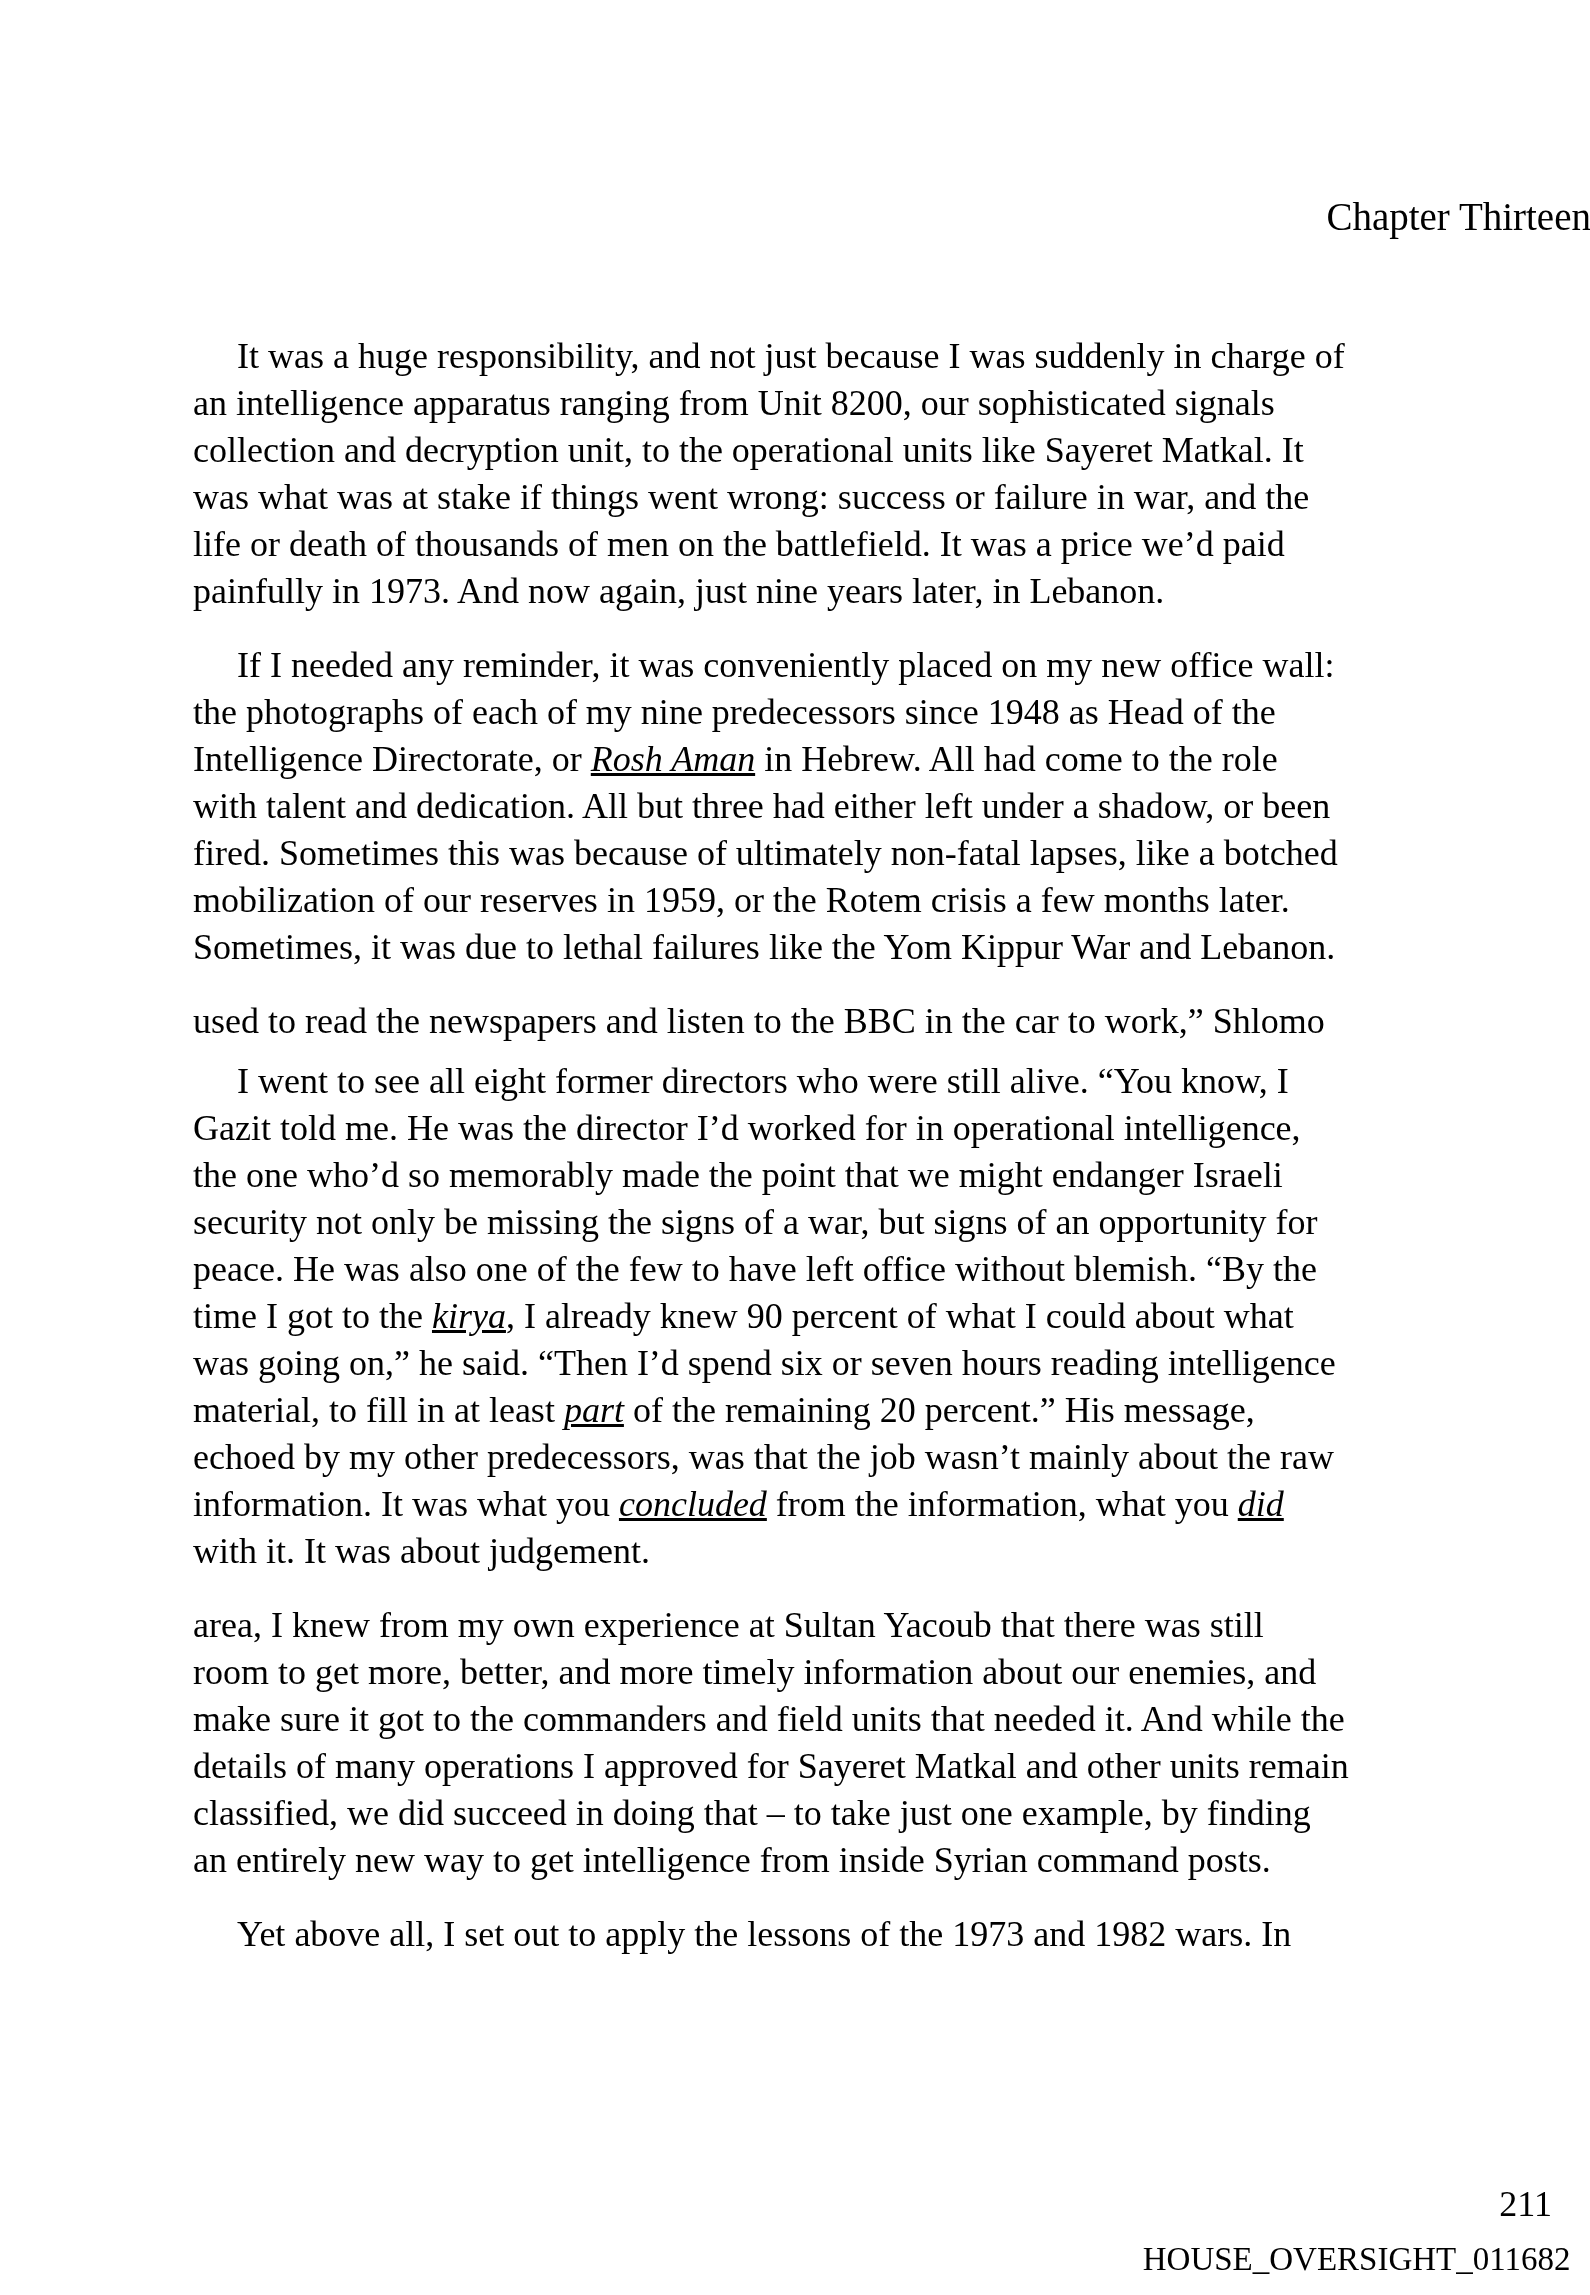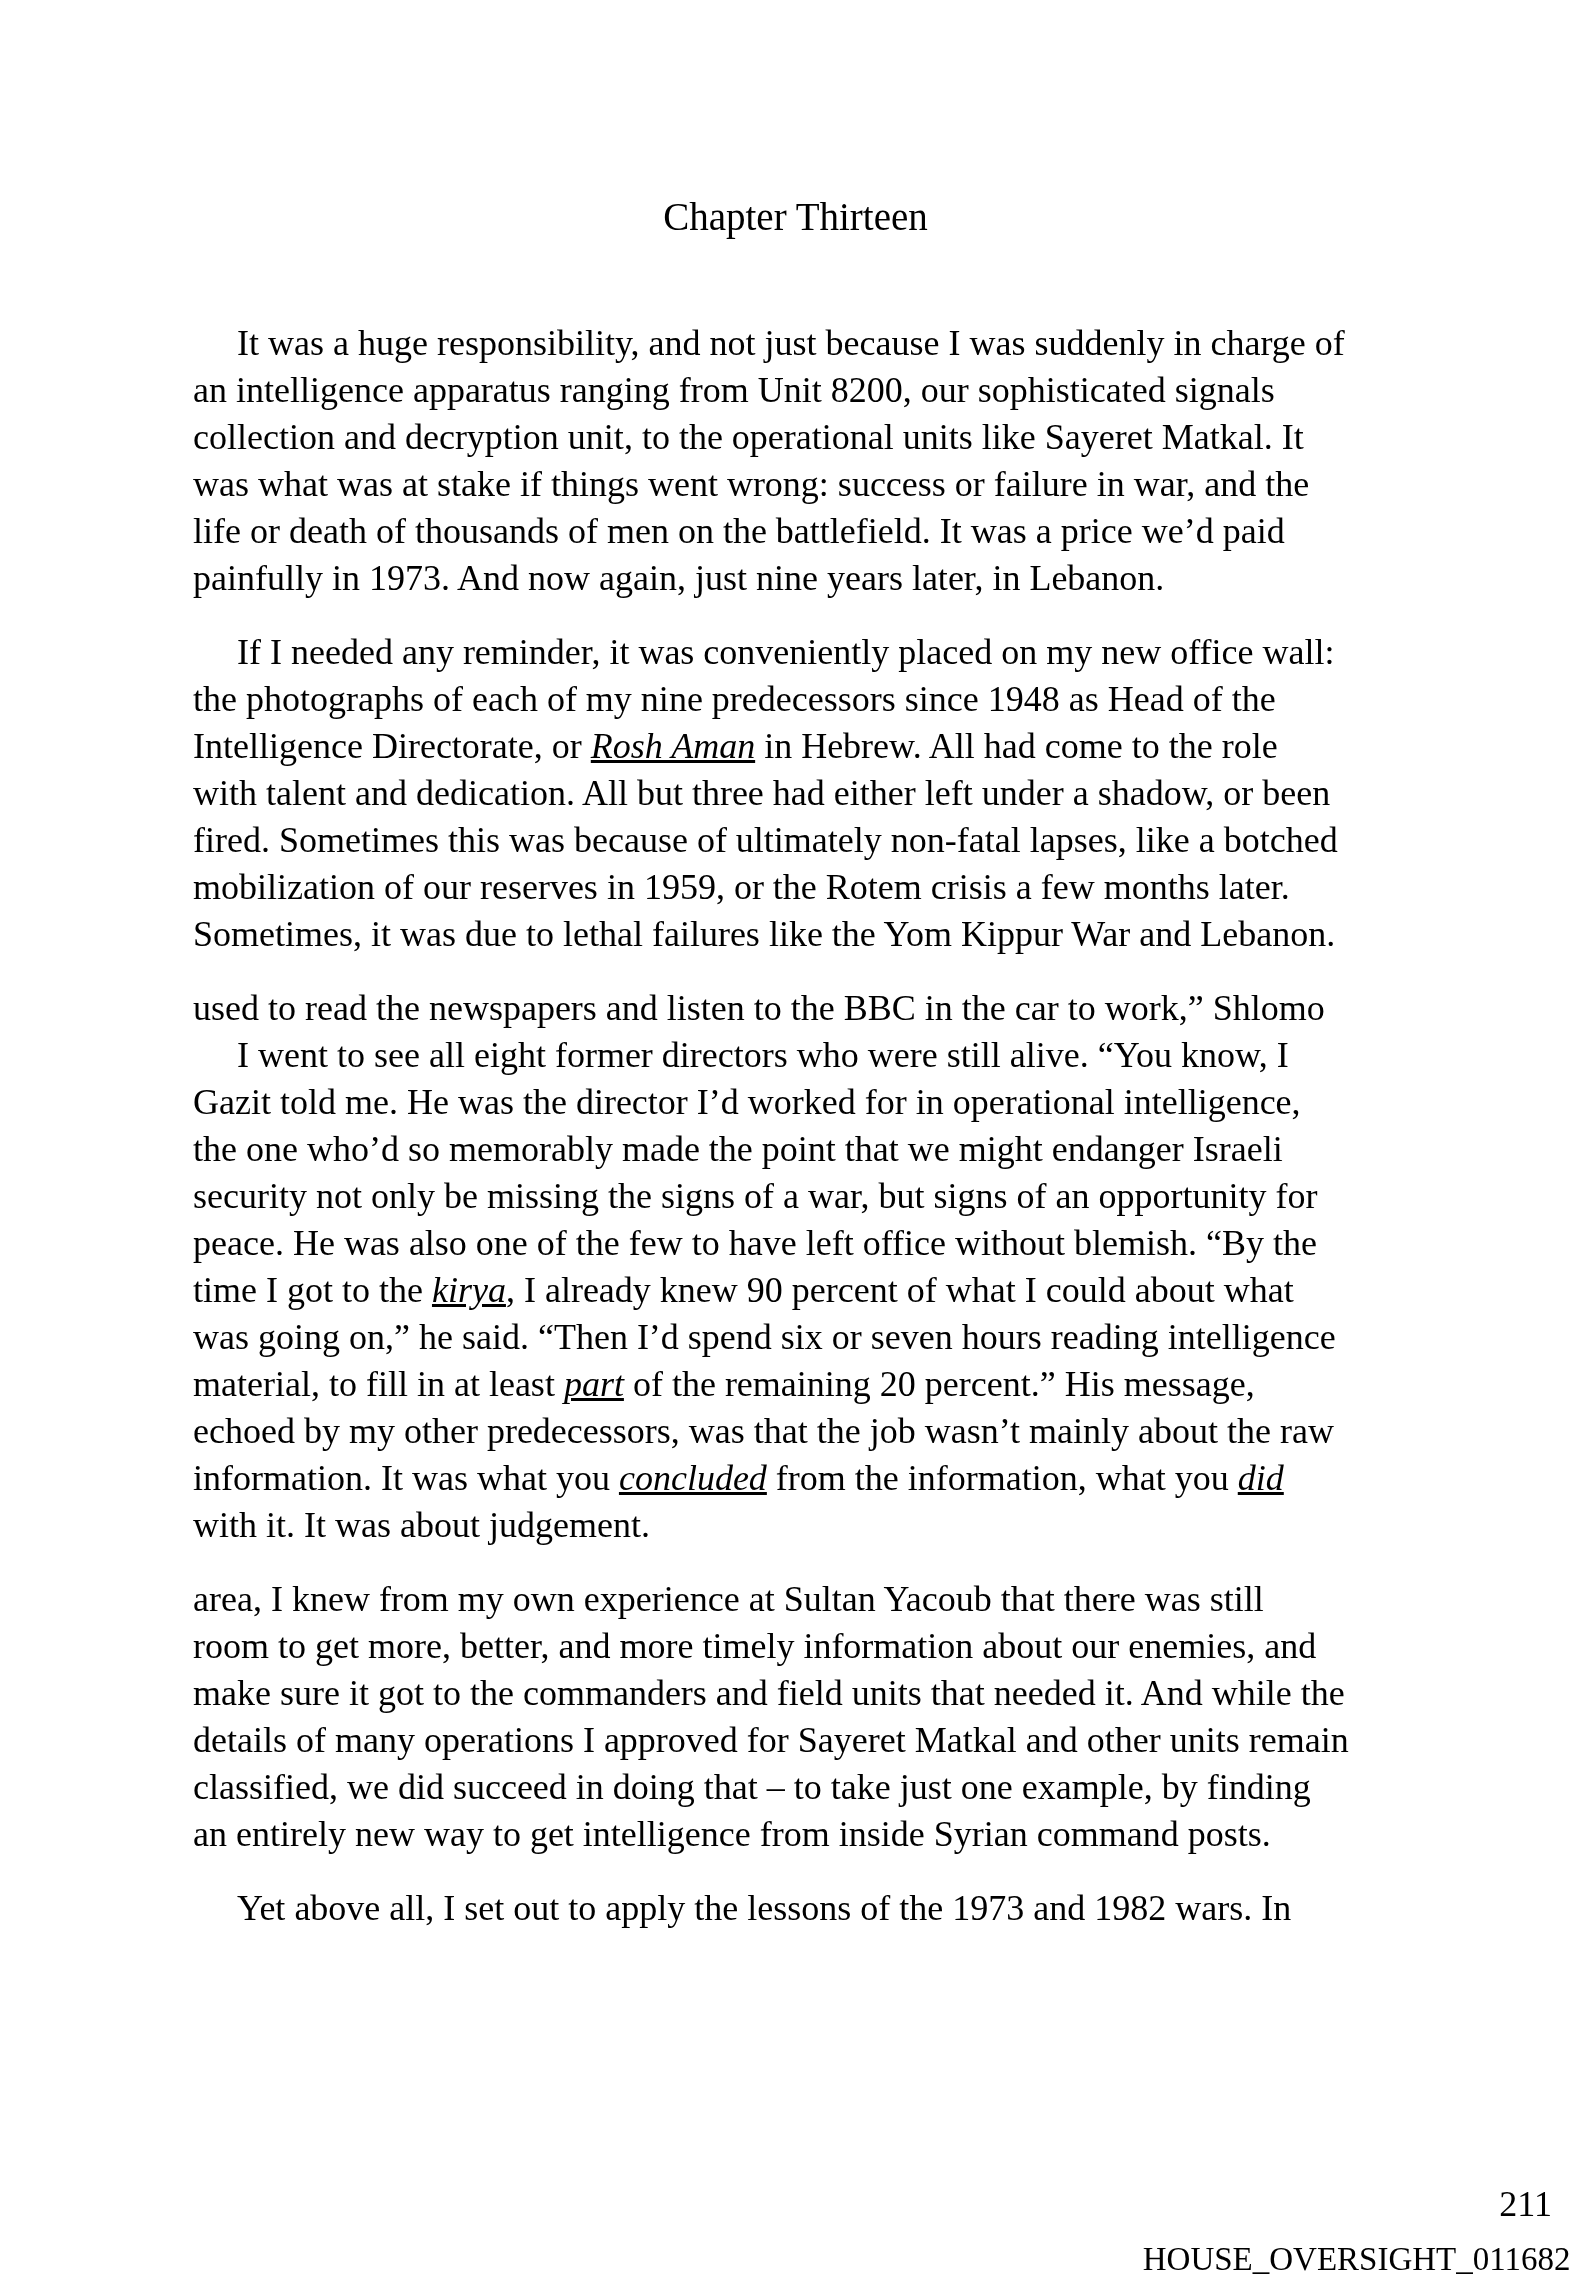--- a/index.html
+++ b/index.html
@@ -14,40 +14,41 @@
     background: #ffffff;
     color: #000000;
     font-family: "Liberation Serif", serif;
     overflow: hidden;
   }
   .chapter-title {
     position: absolute;
     top: 193px;
     left: 0;
     width: 100%;
-    text-align: center;
+    text-align: right;
     font-size: 39px;
     line-height: 47px;
   }
   .body-text {
     position: absolute;
     left: 193px;
     top: 320px;
     width: 1216px;
     font-size: 36px;
     line-height: 47px;
   }
   .para {
     margin: 0 0 27px 0;
   }
   .line {
     white-space: nowrap;
   }
   .line.first {
     padding-left: 44px;
+    margin-top: 13px;
   }
   .line em {
     font-style: italic;
     text-decoration: underline;
   }
   .page-number {
     position: absolute;
     right: 39px;
     top: 2185px;
     font-family: Liberation Serif, serif;

